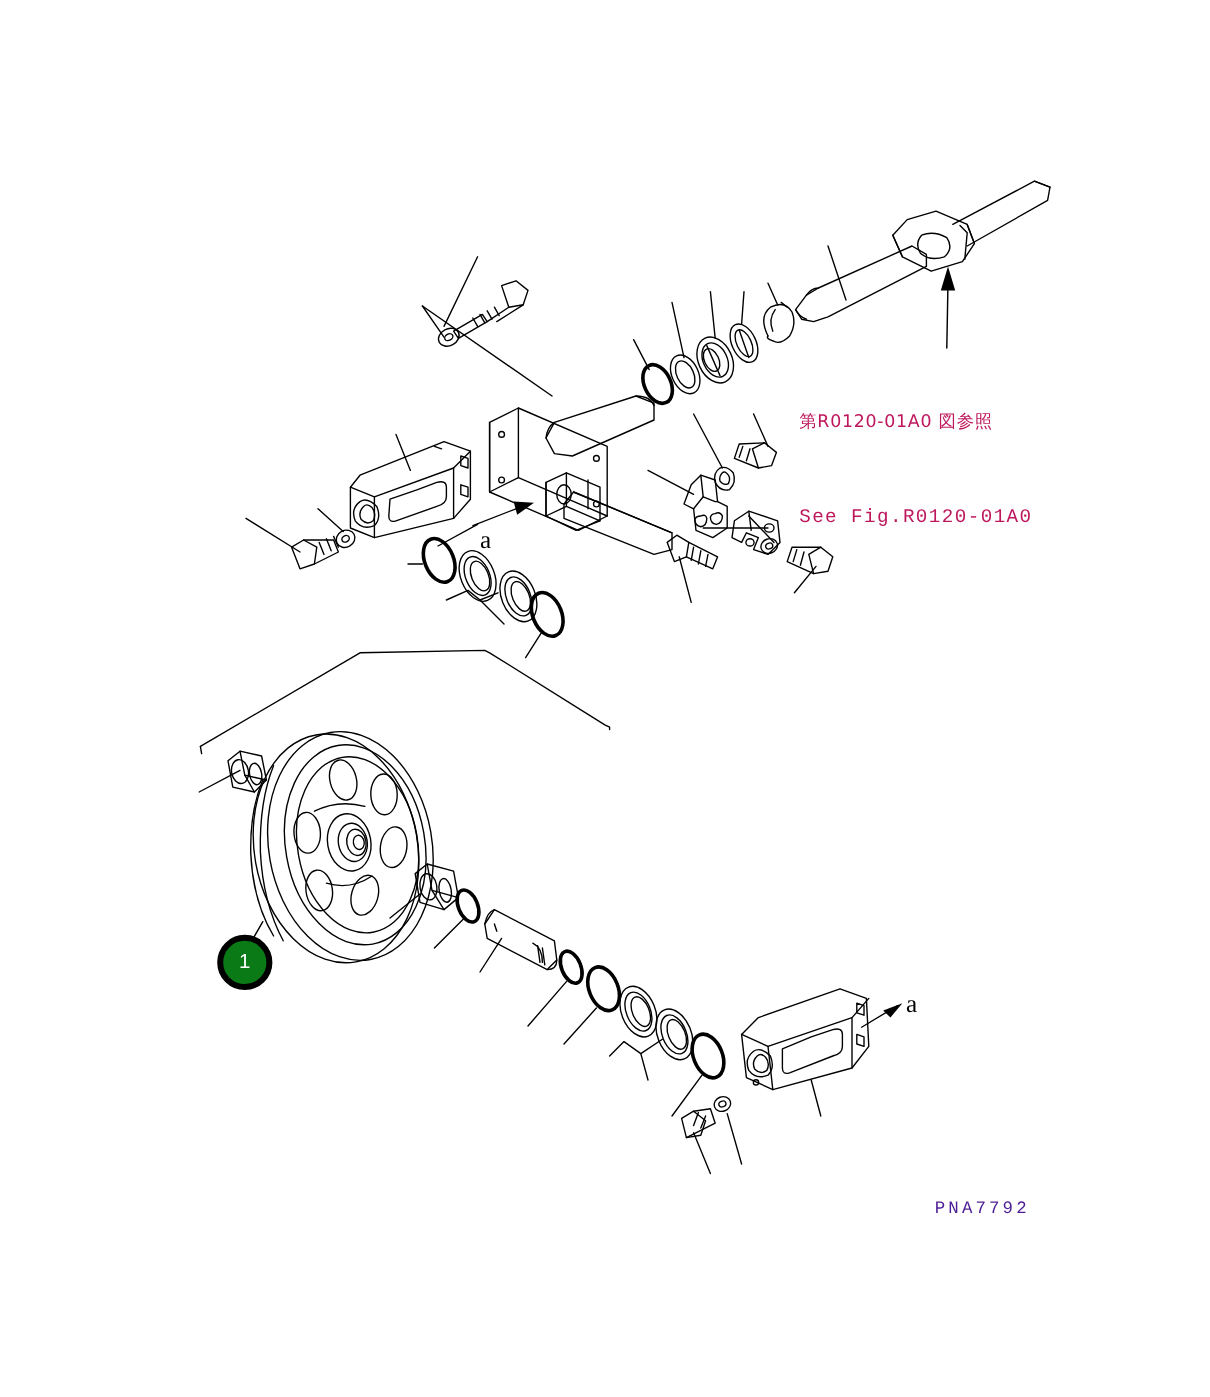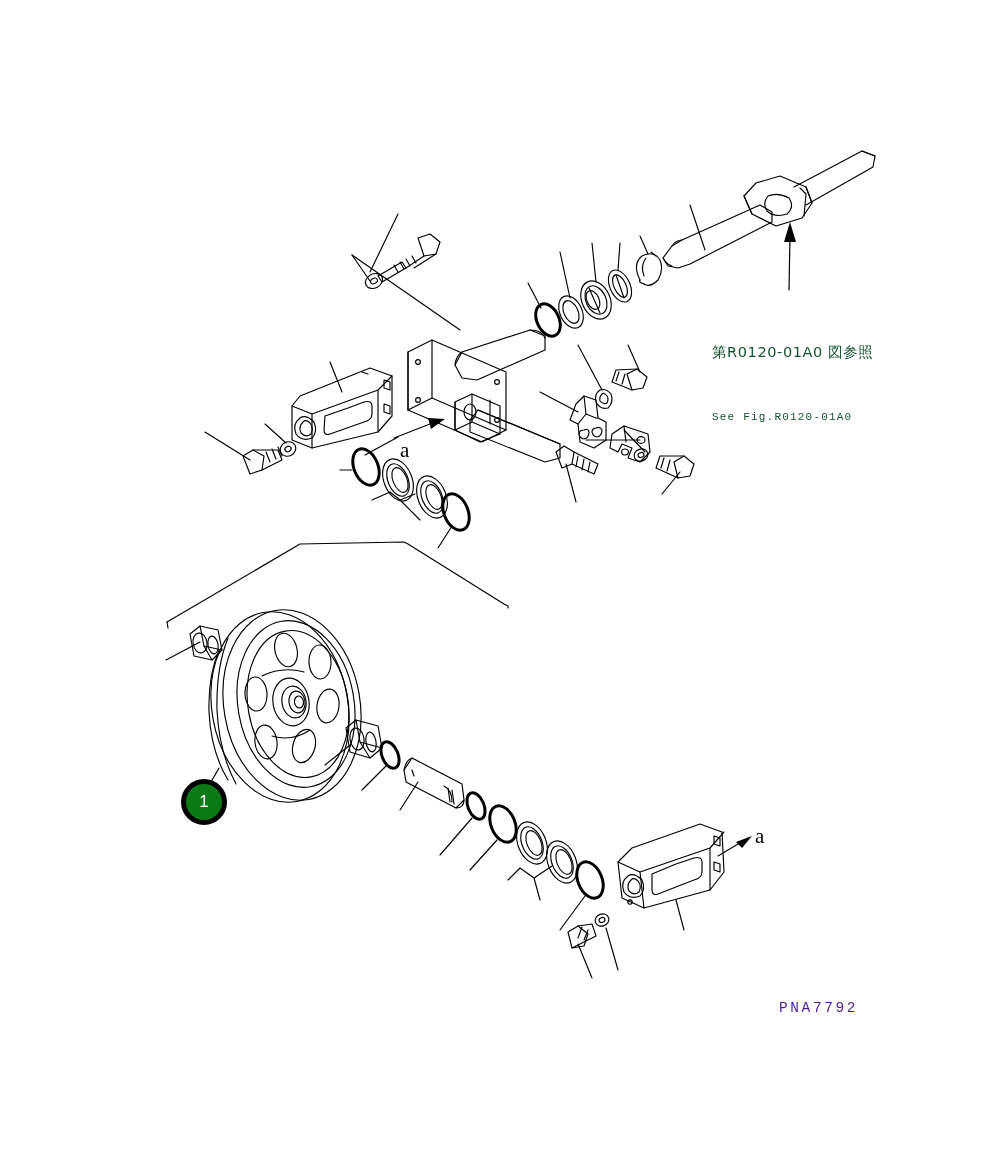--- a/index.html
+++ b/index.html
@@ -20,38 +20,38 @@
     width: 1008px;
     height: 1164px;
   }
   #diagram-svg {
     display: block;
     width: 1008px;
     height: 1164px;
   }
   .ref-note {
     position: absolute;
-    left: 712px;
+    left: 666px;
     top: 296px;
     line-height: 1.45;
     white-space: pre;
-    color: #14532d;
+    color: #be185d;
   }
   .ref-note .jp {
     font-family: "DejaVu Sans", sans-serif;
     font-size: 14.5px;
     letter-spacing: 0.6px;
     display: block;
   }
   .ref-note .en {
     font-family: "Liberation Mono", "DejaVu Sans Mono", monospace;
-    font-size: 11px;
+    font-size: 16px;
     letter-spacing: 1.2px;
     display: block;
-    margin-top: 0;
+    margin-top: 10px;
   }
   .fig-code {
     position: absolute;
     left: 779px;
     top: 1000px;
     font-family: "Liberation Mono", "DejaVu Sans Mono", monospace;
     font-size: 14.5px;
     letter-spacing: 2.6px;
     color: #4c1d95;
   }

